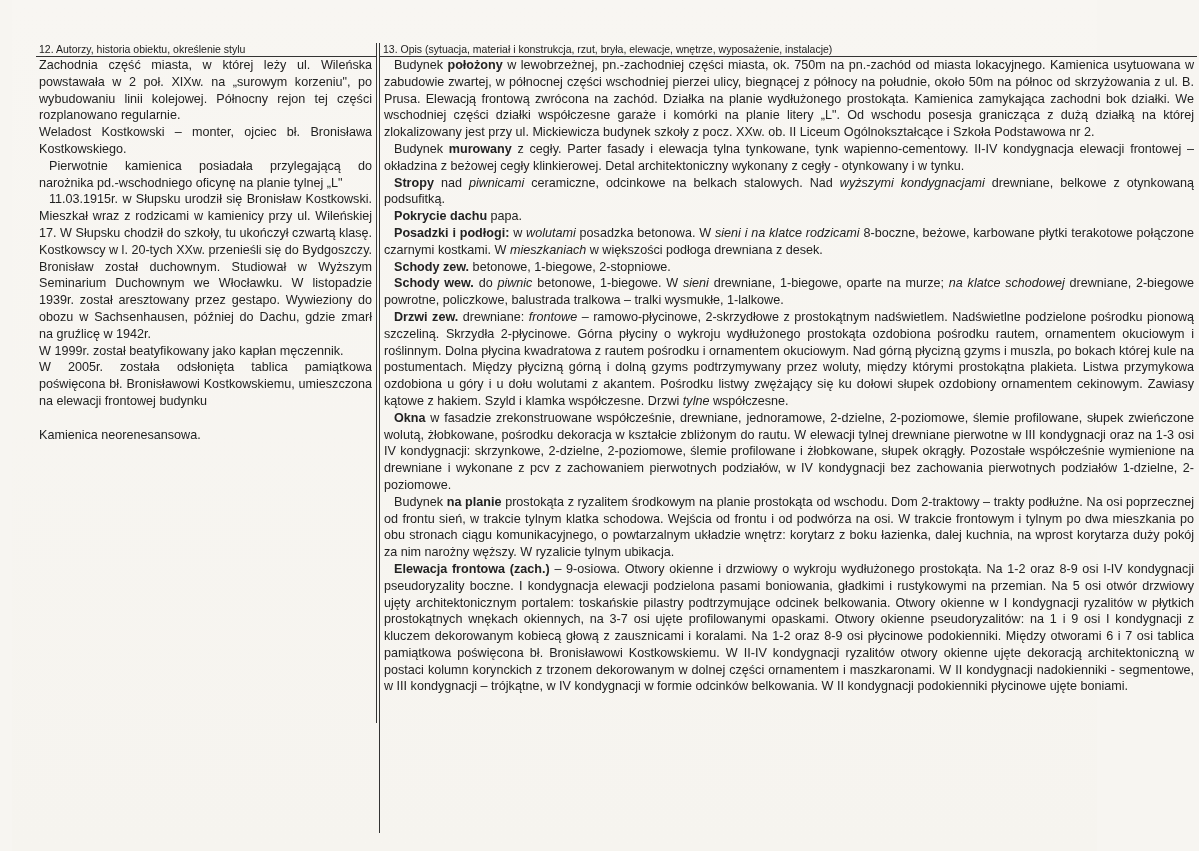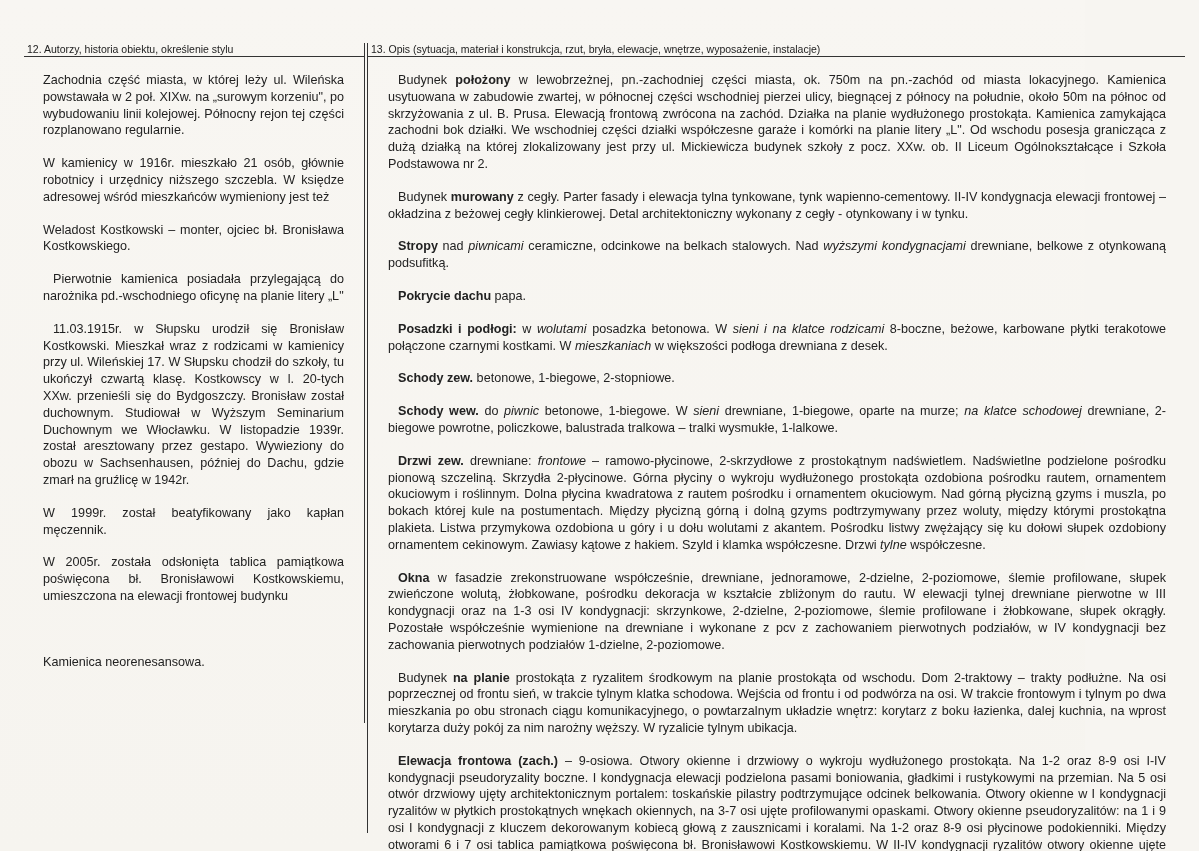--- a/index.html
+++ b/index.html
@@ -4,21 +4,21 @@
 <style>
   html, body { margin: 0; padding: 0; }
   body {
     width: 1199px; height: 851px; overflow: hidden;
     background: #f7f5f1;
     font-family: "Liberation Sans", sans-serif;
     color: #222;
     position: relative;
   }
   .sheet {
-    position: absolute; left: 0; top: 0; width: 1085px; height: 851px;
+    position: absolute; left: 12px; top: 0; width: 1085px; height: 851px;
     background: linear-gradient(180deg, #f8f6f2 0%, #f6f4ef 100%);
   }
   .col {
     position: absolute; top: 43px;
   }
   .col-left { left: 24px; width: 340px; }
   .col-right { left: 368px; width: 818px; }
   .vline {
     position: absolute; top: 43px; width: 1px; background: #333;
   }
@@ -33,43 +33,42 @@
     font-size: 10.5px; height: 13px; line-height: 13px; white-space: nowrap;
     padding-left: 3px;
   }
   .body-text {
     margin-top: 1px;
     font-size: 12.6px; line-height: 16.8px;
     text-align: justify;
   }
   .col-left .body-text { padding-left: 3px; padding-right: 4px; }
   .col-right .body-text { padding-left: 4px; padding-right: 4px; }
-  .p { margin: 16px; }
+  .p { margin: 0; }
   .ind { text-indent: 10px; }
   .gap { height: 16.8px; }
   b { font-weight: bold; }
   i { font-style: italic; }
 </style>
 </head>
 <body>
 
 <div class="sheet">
 
   <div class="vline a"></div>
   <div class="vline b"></div>
   <div class="hline left"></div>
   <div class="hline right"></div>
 
   <div class="col col-left">
     <div class="col-header">12. Autorzy, historia obiektu, określenie stylu</div>
     <div class="body-text">
       <p class="p">Zachodnia część miasta, w której leży ul. Wileńska powstawała w 2 poł. XIXw. na „surowym korzeniu", po wybudowaniu linii kolejowej. Północny rejon tej części rozplanowano regularnie.</p>
-      <p class="p">W kamienicy w 1916r. mieszkało 21 osób, głównie robotnicy i urzędnicy niższego szczebla. W księdze adresowej wśród mieszkańców wymieniony jest też</p>
       <p class="p">Weladost Kostkowski – monter, ojciec bł. Bronisława Kostkowskiego.</p>
-      <p class="p ind">Pierwotnie kamienica posiadała przylegającą do narożnika pd.-wschodniego oficynę na planie litery „L"</p>
+      <p class="p ind">Pierwotnie kamienica posiadała przylegającą do narożnika pd.-wschodniego oficynę na planie tylnej „L"</p>
       <p class="p ind">11.03.1915r. w Słupsku urodził się Bronisław Kostkowski. Mieszkał wraz z rodzicami w kamienicy przy ul. Wileńskiej 17. W Słupsku chodził do szkoły, tu ukończył czwartą klasę. Kostkowscy w l. 20-tych XXw. przenieśli się do Bydgoszczy. Bronisław został duchownym. Studiował w Wyższym Seminarium Duchownym we Włocławku. W listopadzie 1939r. został aresztowany przez gestapo. Wywieziony do obozu w Sachsenhausen, później do Dachu, gdzie zmarł na gruźlicę w 1942r.</p>
       <p class="p">W 1999r. został beatyfikowany jako kapłan męczennik.</p>
       <p class="p">W 2005r. została odsłonięta tablica pamiątkowa poświęcona bł. Bronisławowi Kostkowskiemu, umieszczona na elewacji frontowej budynku</p>
       <div class="gap"></div>
       <p class="p">Kamienica neorenesansowa.</p>
     </div>
   </div>
 
   <div class="col col-right">
     <div class="col-header">13. Opis (sytuacja, materiał i konstrukcja, rzut, bryła, elewacje, wnętrze, wyposażenie, instalacje)</div>

